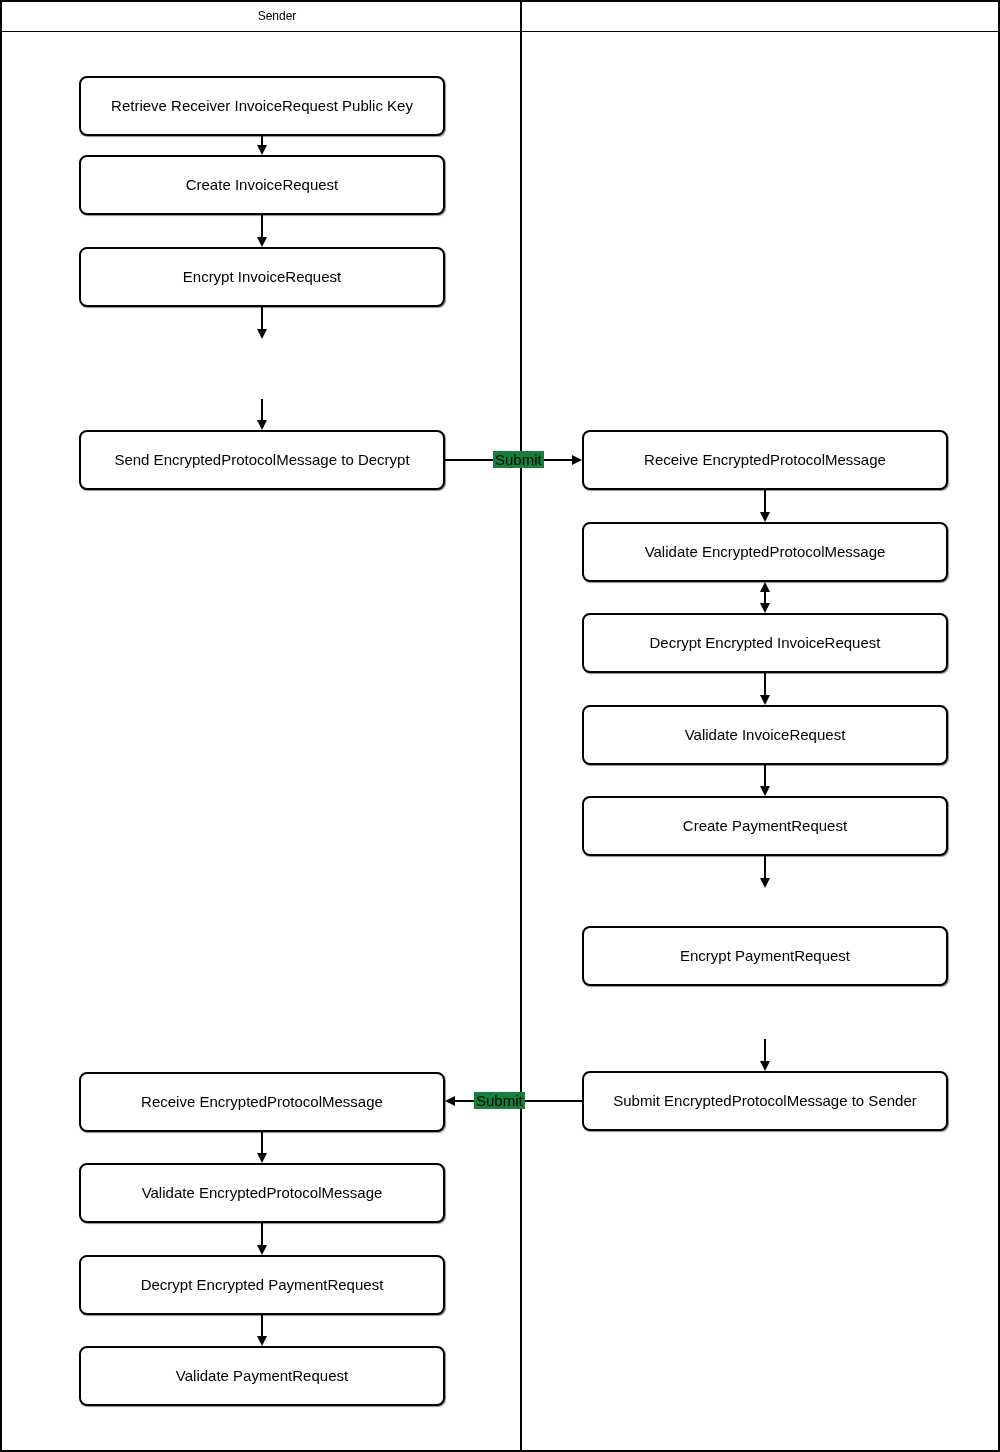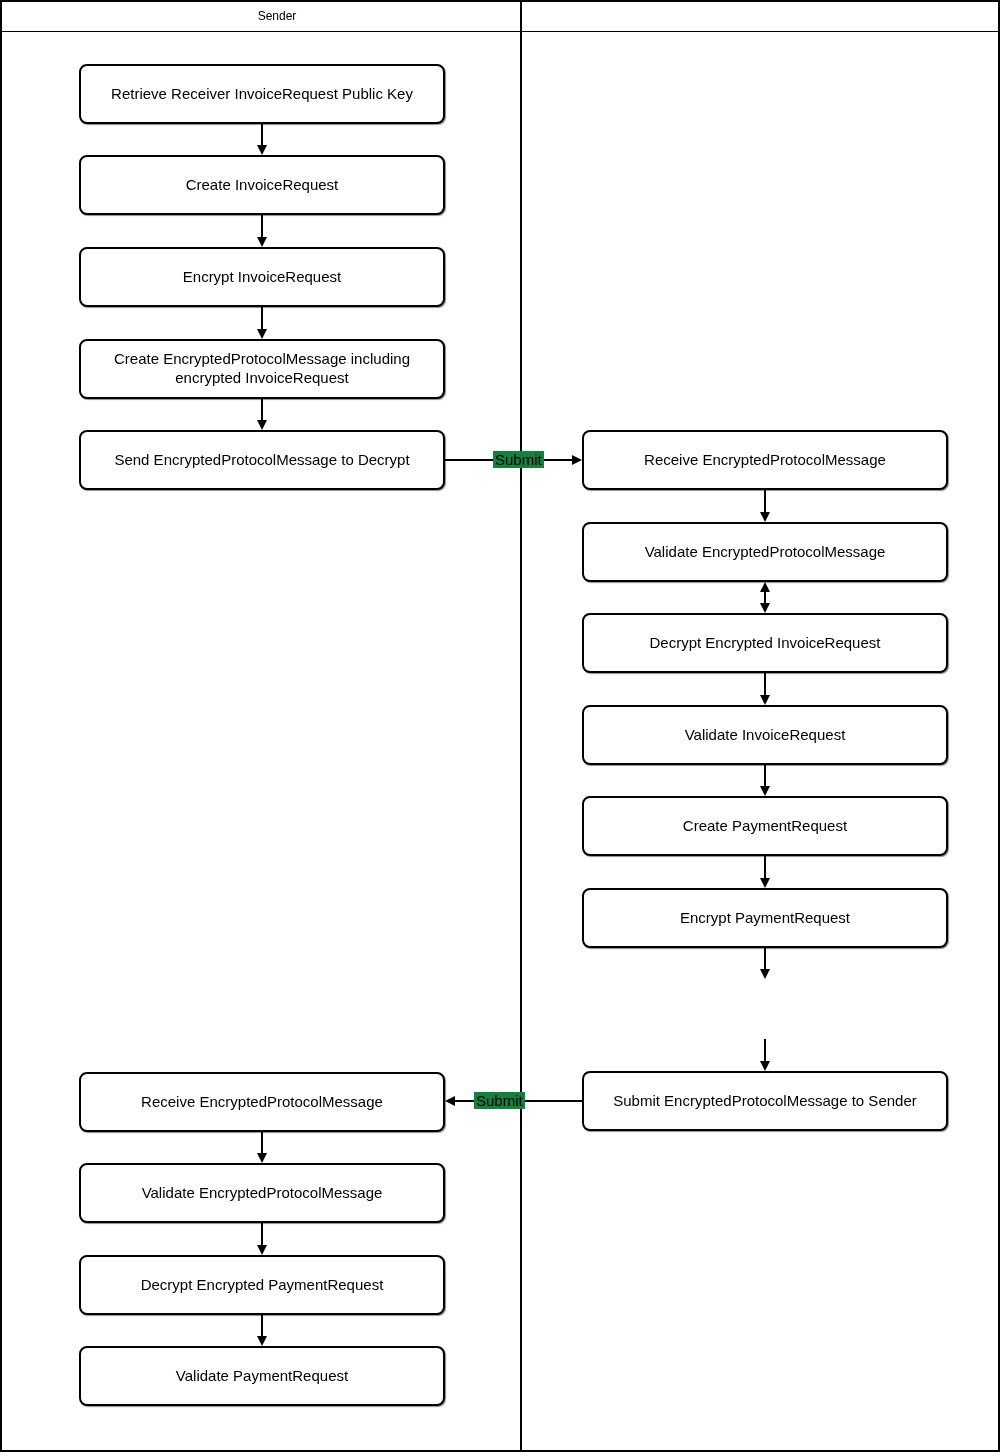--- a/index.html
+++ b/index.html
@@ -113,36 +113,35 @@
 </style>
 </head>
 <body>
 
 <div class="canvas">
 
   <div class="lane-divider"></div>
   <div class="header-rule"></div>
   <div class="lane-title sender">Sender</div>
 
-  <div class="node lane-s" style="top:62px">Retrieve Receiver InvoiceRequest Public Key</div>
+  <div class="node lane-s" style="top:74px">Retrieve Receiver InvoiceRequest Public Key</div>
   <div class="node lane-s" style="top:153px">Create InvoiceRequest</div>
   <div class="node lane-s" style="top:245px">Encrypt InvoiceRequest</div>
-  <div class="node lane-s" style="top:337px">Create EncryptedProtocolMessage including encrypted InvoiceRequest</div>
   <div class="node lane-s" style="top:428px">Send EncryptedProtocolMessage to Decrypt</div>
   <div class="node lane-s" style="top:1070px">Receive EncryptedProtocolMessage</div>
   <div class="node lane-s" style="top:1161px">Validate EncryptedProtocolMessage</div>
   <div class="node lane-s" style="top:1253px">Decrypt Encrypted PaymentRequest</div>
   <div class="node lane-s" style="top:1344px">Validate PaymentRequest</div>
 
   <div class="node lane-r" style="top:428px">Receive EncryptedProtocolMessage</div>
   <div class="node lane-r" style="top:520px">Validate EncryptedProtocolMessage</div>
   <div class="node lane-r" style="top:611px">Decrypt Encrypted InvoiceRequest</div>
   <div class="node lane-r" style="top:703px">Validate InvoiceRequest</div>
   <div class="node lane-r" style="top:794px">Create PaymentRequest</div>
-  <div class="node lane-r" style="top:886px">Encrypt PaymentRequest</div>
+  <div class="node lane-r" style="top:924px">Encrypt PaymentRequest</div>
   <div class="node lane-r" style="top:1069px">Submit EncryptedProtocolMessage to Sender</div>
 
   <div class="va" style="left:259px; top:122px;  height:21px;"></div>
   <div class="va" style="left:259px; top:213px;  height:22px;"></div>
   <div class="va" style="left:259px; top:305px;  height:22px;"></div>
   <div class="va" style="left:259px; top:397px;  height:21px;"></div>
   <div class="va" style="left:259px; top:1130px; height:21px;"></div>
   <div class="va" style="left:259px; top:1221px; height:22px;"></div>
   <div class="va" style="left:259px; top:1313px; height:21px;"></div>
 

